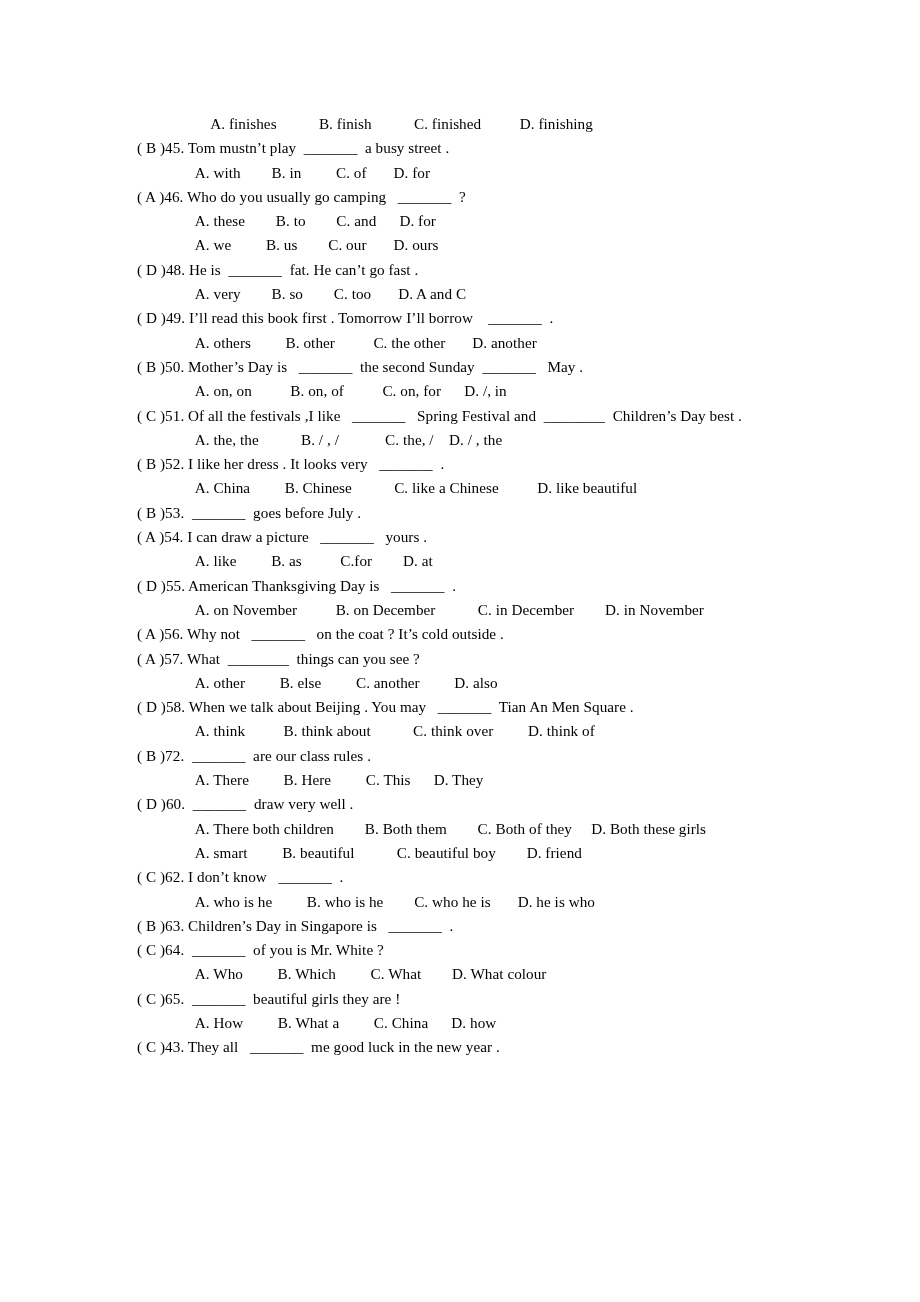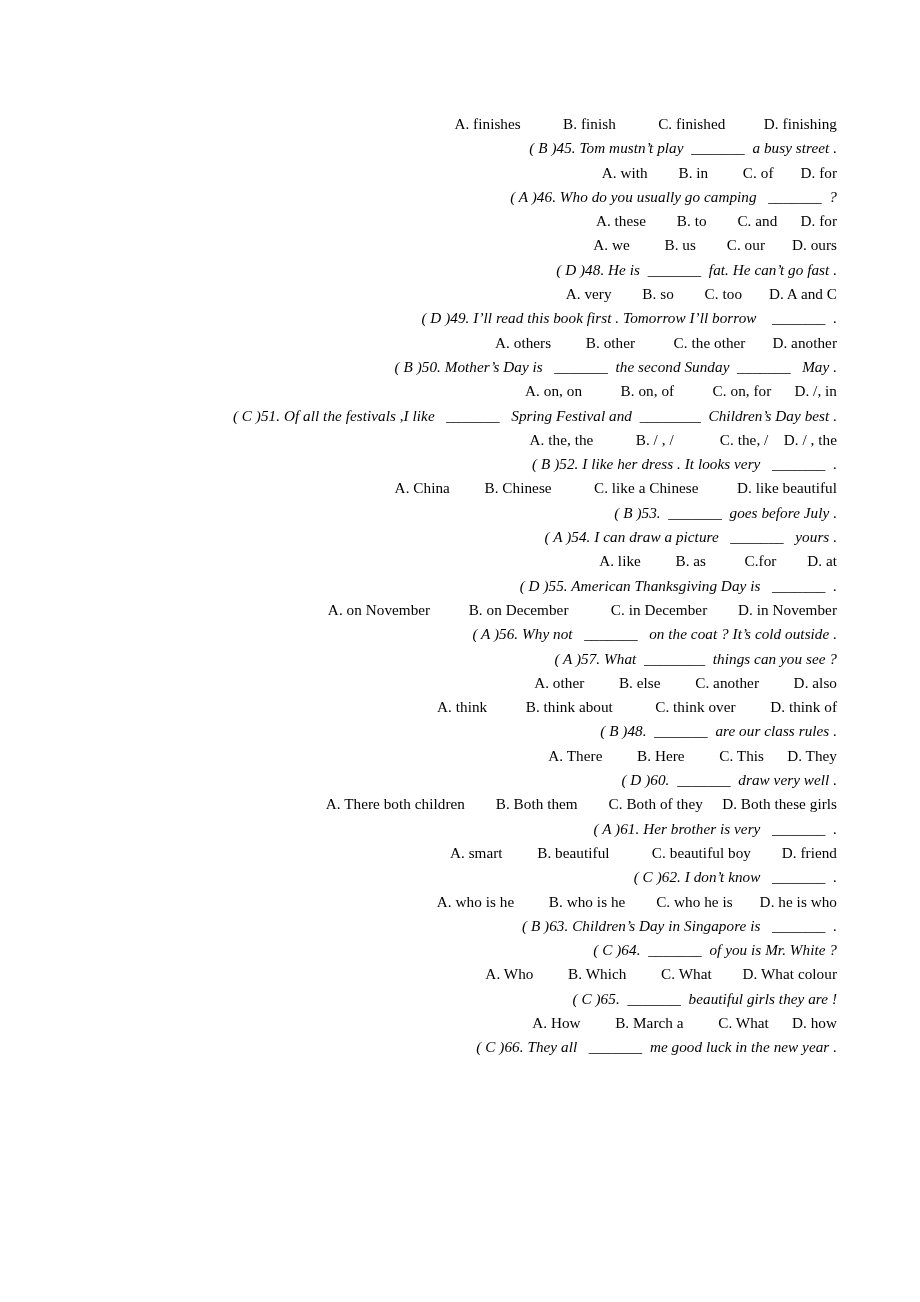--- a/index.html
+++ b/index.html
@@ -9,39 +9,37 @@
     background: #ffffff;
   }
   .page {
     position: relative;
     width: 920px;
     height: 1302px;
     background: #ffffff;
     overflow: hidden;
     font-family: "Liberation Serif", "DejaVu Serif", serif;
     color: #000000;
-    text-align: right;
   }
   .content {
     position: absolute;
     left: 137px;
     top: 112px;
     width: 700px;
   }
   .line {
     font-size: 15.2px;
     line-height: 24.3px;
     height: 24.3px;
     white-space: pre;
     letter-spacing: 0.05px;
   }
   
   .q-line {
     padding-left: 0;
-    font-style: italic;
   }
   
   .opt-line {
     padding-left: 51px;
   }
 </style>
 </head>
 <body>
 
 <div class="page">
@@ -63,29 +61,29 @@
     <div class="line q-line">( B )52. I like her dress . It looks very   _______  .</div>
     <div class="line opt-line">  A. China         B. Chinese           C. like a Chinese          D. like beautiful</div>
     <div class="line q-line">( B )53.  _______  goes before July .</div>
     <div class="line q-line">( A )54. I can draw a picture   _______   yours .</div>
     <div class="line opt-line">  A. like         B. as          C.for        D. at</div>
     <div class="line q-line">( D )55. American Thanksgiving Day is   _______  .</div>
     <div class="line opt-line">  A. on November          B. on December           C. in December        D. in November</div>
     <div class="line q-line">( A )56. Why not   _______   on the coat ? It’s cold outside .</div>
     <div class="line q-line">( A )57. What  ________  things can you see ?</div>
     <div class="line opt-line">  A. other         B. else         C. another         D. also</div>
+    <div class="line q-line">( D )58. When we talk about Beijing . You may   _______  Tian An Men Square .</div>
     <div class="line opt-line">  A. think          B. think about           C. think over         D. think of</div>
-    <div class="line q-line">( B )48.  _______  are our class rules .</div>
+    <div class="line q-line">( B )72.  _______  are our class rules .</div>
     <div class="line opt-line">  A. There         B. Here         C. This      D. They</div>
     <div class="line q-line">( D )60.  _______  draw very well .</div>
     <div class="line opt-line">  A. There both children        B. Both them        C. Both of they     D. Both these girls</div>
-    <div class="line q-line">( A )61. Her brother is very   _______  .</div>
     <div class="line opt-line">  A. smart         B. beautiful           C. beautiful boy        D. friend</div>
     <div class="line q-line">( C )62. I don’t know   _______  .</div>
     <div class="line opt-line">  A. who is he         B. who is he        C. who he is       D. he is who</div>
     <div class="line q-line">( B )63. Children’s Day in Singapore is   _______  .</div>
     <div class="line q-line">( C )64.  _______  of you is Mr. White ?</div>
     <div class="line opt-line">  A. Who         B. Which         C. What        D. What colour</div>
     <div class="line q-line">( C )65.  _______  beautiful girls they are !</div>
-    <div class="line opt-line">  A. How         B. March a         C. What      D. how</div>
-    <div class="line q-line">( C )66. They all   _______  me good luck in the new year .</div>
+    <div class="line opt-line">  A. How         B. What a         C. China      D. how</div>
+    <div class="line q-line">( C )43. They all   _______  me good luck in the new year .</div>
   </div>
 </div>
 
 </body></html>

